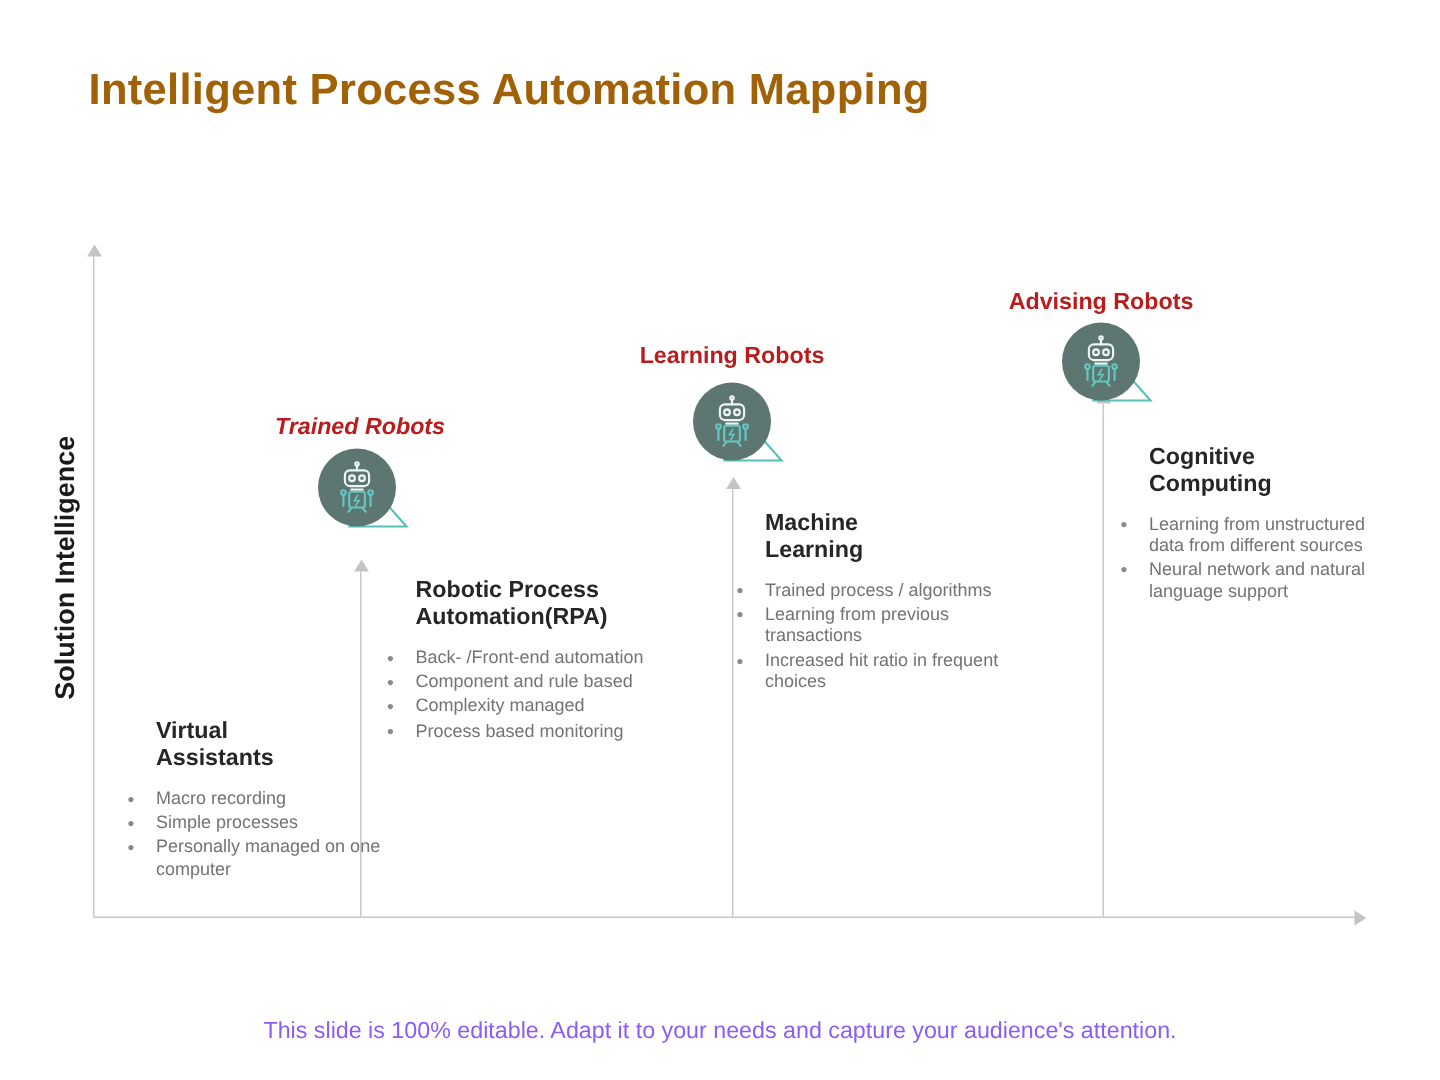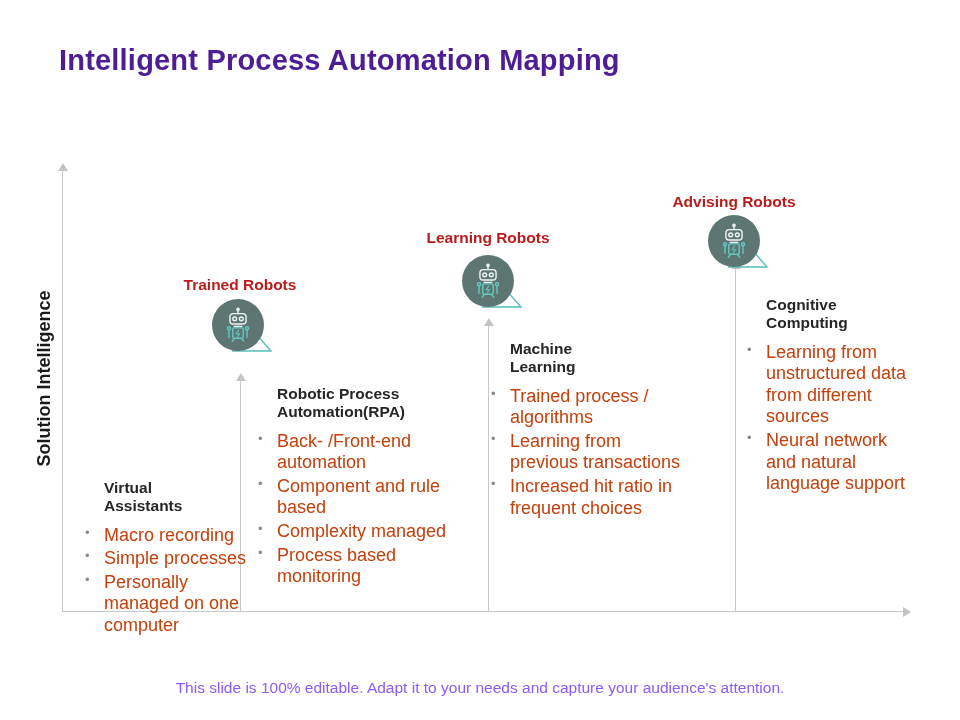--- a/index.html
+++ b/index.html
@@ -2,21 +2,21 @@
 <html><head>
 <meta charset="utf-8">
 <style>
   html,body{margin:0;padding:0;background:#ffffff;}
   .slide{
     position:relative;width:960px;height:720px;background:#ffffff;overflow:hidden;
     font-family:"Liberation Sans","DejaVu Sans",sans-serif;
   }
   .title{
     position:absolute;left:59px;top:44px;font-size:29px;font-weight:bold;
-    color:#4c1d95;letter-spacing:0.2px;margin:0;
+    color:#a16207;letter-spacing:0.2px;margin:0;
   }
   
   .axis-line{position:absolute;background:#c8c8c8;}
   .y-axis{left:62px;top:171px;width:1px;height:440px;}
   .x-axis{left:62px;top:611px;width:842px;height:1px;}
   .arrow-up{
     position:absolute;width:0;height:0;
     border-left:5px solid transparent;border-right:5px solid transparent;
     border-bottom:8px solid #c4c4c4;
   }
@@ -46,21 +46,21 @@
   }
   .tri{position:absolute;z-index:1;}
   
   .block{position:absolute;}
   .block h3{
     margin:0 0 9px 22px;font-size:15.5px;font-weight:bold;
     color:#262626;line-height:1.18;
   }
   .block ul{list-style:none;margin:0;padding:0;}
   .block li{
-    position:relative;padding-left:22px;font-size:18px;color:#c2410c;
+    position:relative;padding-left:22px;font-size:12px;color:#737373;
     line-height:1.2;margin-bottom:2px;
   }
   .block li::before{
     content:"\2022";position:absolute;left:3px;top:0;color:#8a8a8a;font-size:13px;
   }
   .footer{
     position:absolute;left:0;top:679px;width:960px;text-align:center;
     font-size:15.5px;color:#8b5cf6;
   }
 </style>
@@ -80,21 +80,21 @@
 
   <div class="stage-line" style="left:240px;top:381px;height:230px;"></div>
   <div class="arrow-up" style="left:236px;top:373px;"></div>
 
   <div class="stage-line" style="left:488px;top:326px;height:285px;"></div>
   <div class="arrow-up" style="left:484px;top:318px;"></div>
 
   <div class="stage-line" style="left:735px;top:269px;height:342px;"></div>
   <div class="arrow-up" style="left:731px;top:261px;"></div>
 
-  <div class="robot-label" style="left:150px;top:276px;">Trained Robots</div>
+  <div class="robot-label" style="left:150px;top:276px;font-style:italic;">Trained Robots</div>
   <svg class="tri" style="left:232px;top:324px;" width="42" height="29" viewBox="0 0 42 29">
     <polygon points="1,27 39,27 17,2" fill="none" stroke="#55c0b8" stroke-width="1.4"></polygon>
   </svg>
   <div class="robot-circle" style="left:212px;top:299px;">
     <svg width="38" height="38" viewBox="0 0 40 40" fill="none">
       <g stroke="#eef6f5" stroke-width="1.5" stroke-linecap="round">
         <line x1="20" y1="4.5" x2="20" y2="8"></line>
           <circle cx="20" cy="3.5" r="1.2"></circle>
         <rect x="11.5" y="8" width="17" height="11" rx="3.5"></rect>
         <circle cx="16.5" cy="13.5" r="2"></circle>

